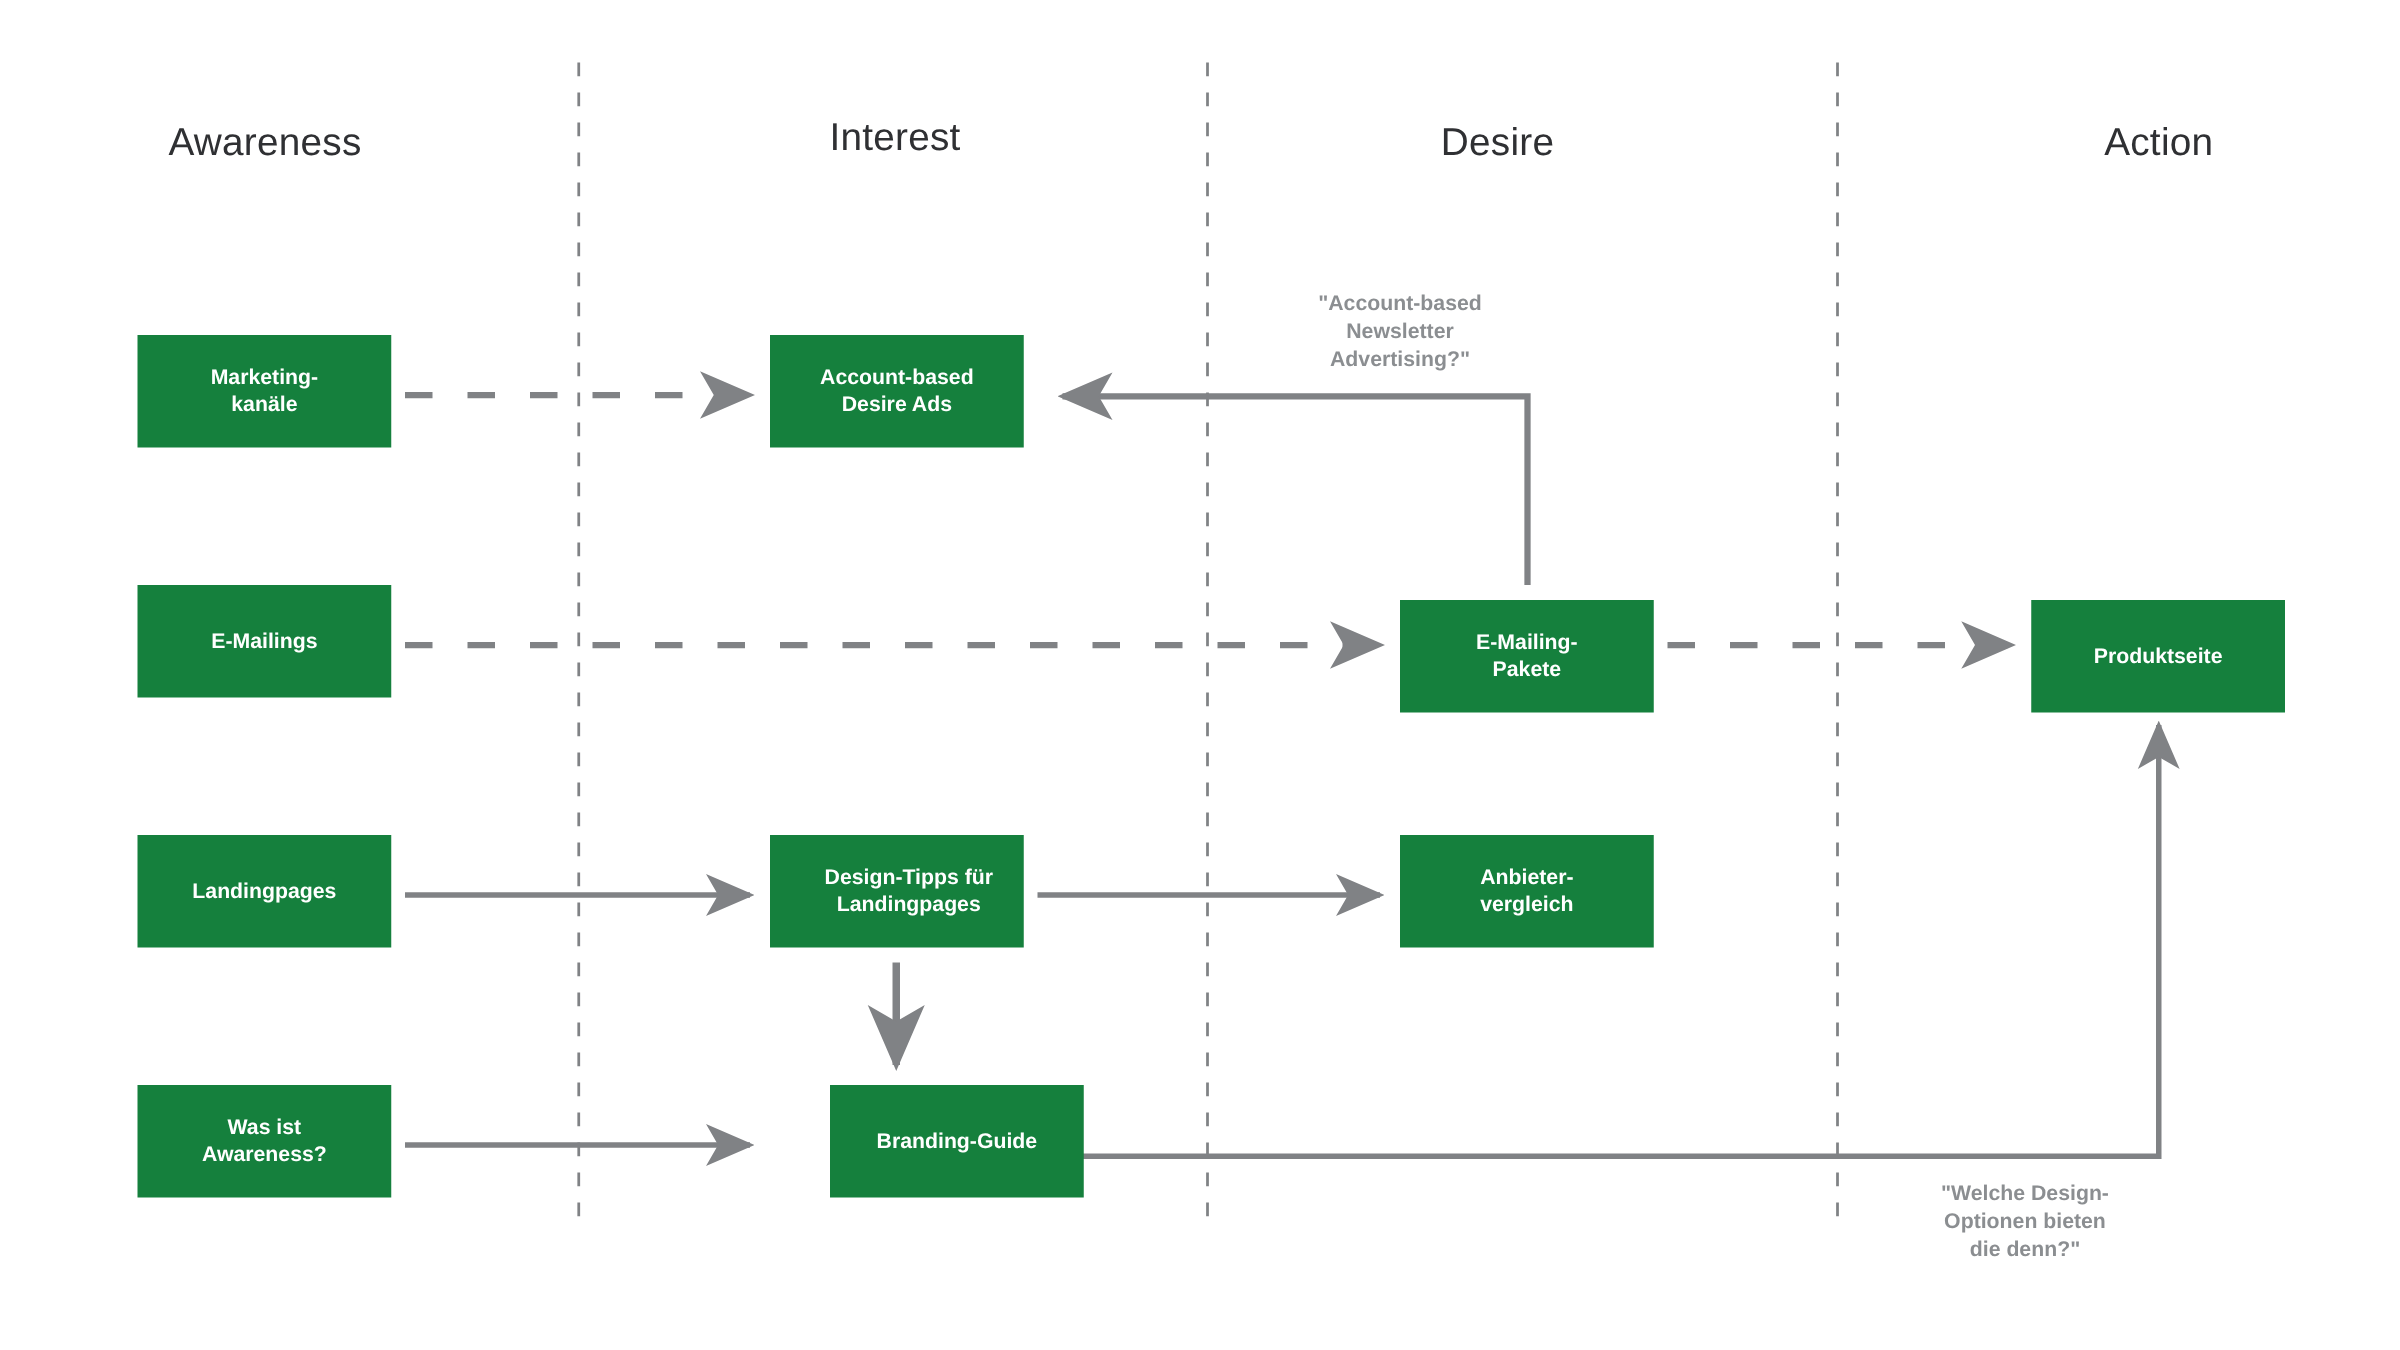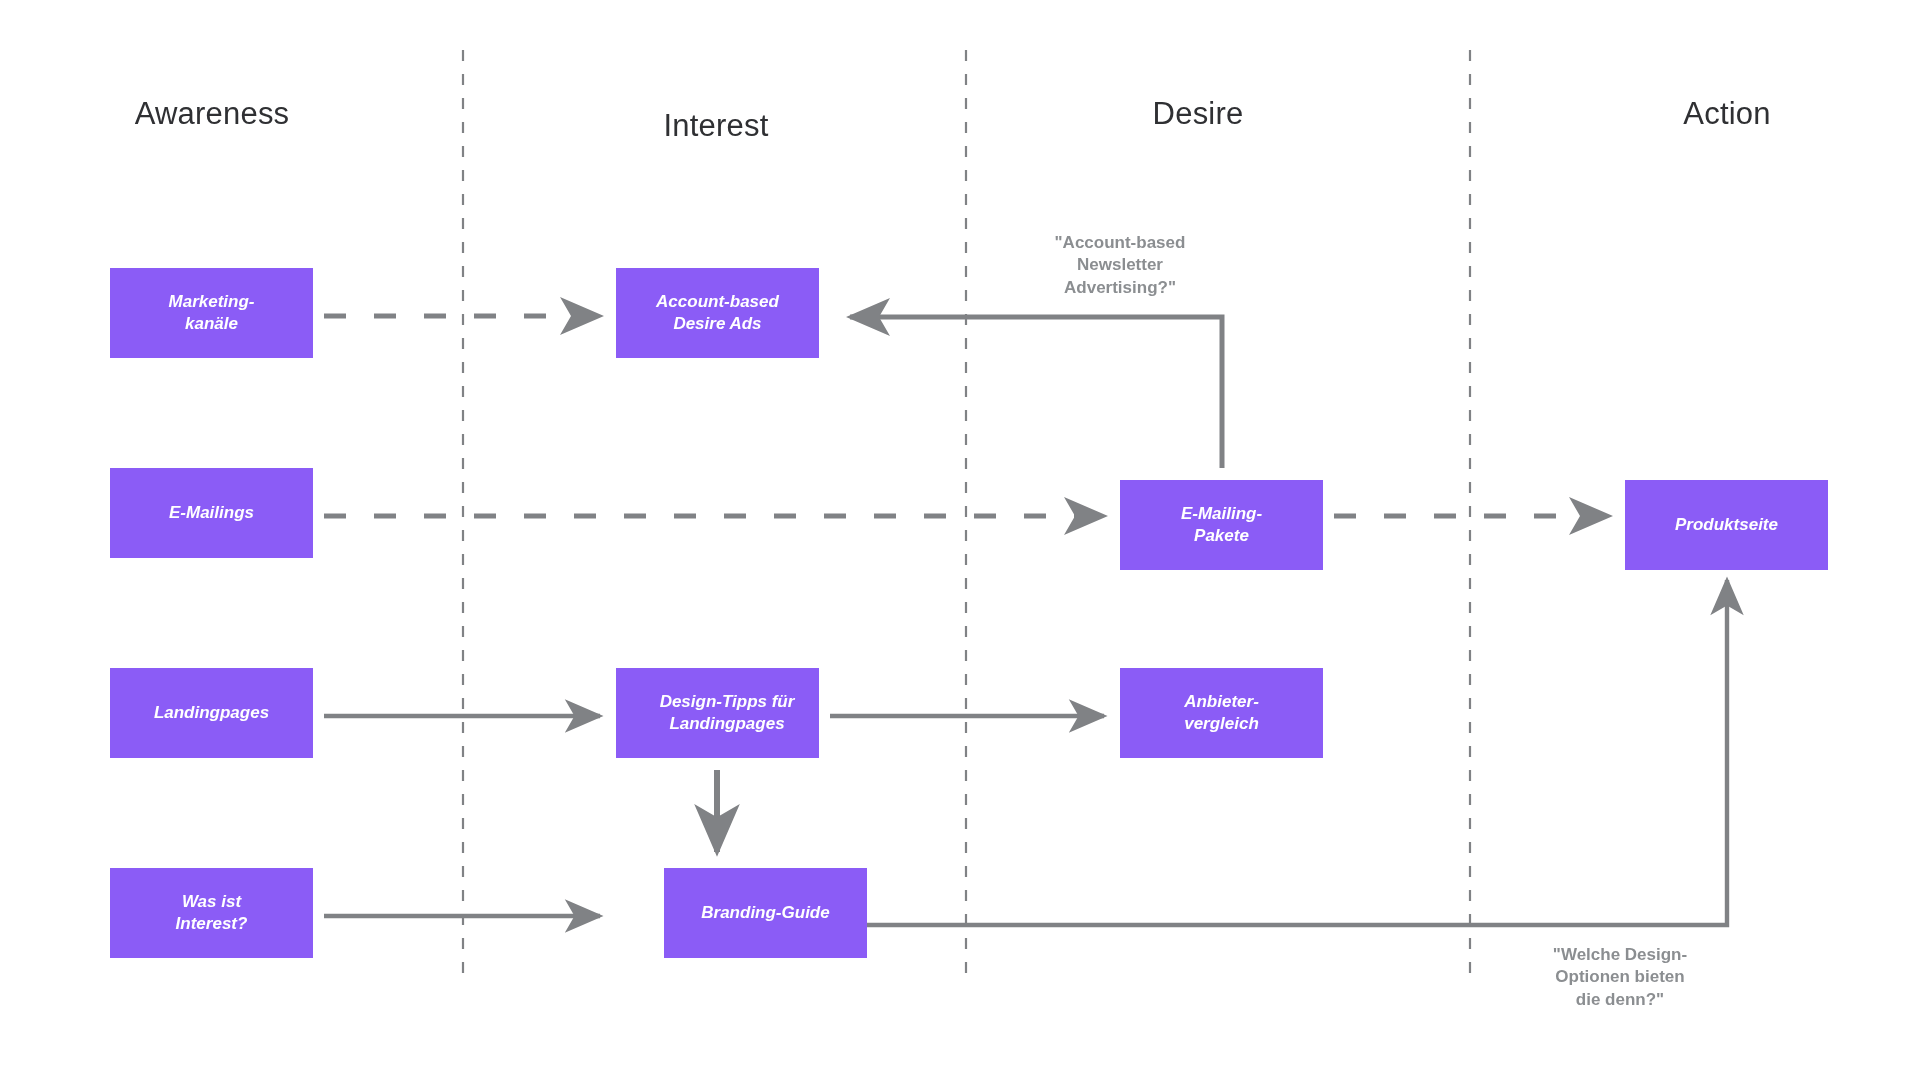--- a/index.html
+++ b/index.html
@@ -30,33 +30,32 @@
     position: absolute;
     font-size: 31px;
     font-weight: 400;
     color: #2f3033;
     letter-spacing: 0.2px;
     white-space: nowrap;
     transform: translateX(-50%);
   }
   .node {
     position: absolute;
-    background: #8b5cf6;
+    background: #15803d;
     color: #ffffff;
     font-size: 17px;
     font-weight: 700;
     line-height: 1.32;
     text-align: center;
     display: flex;
     align-items: center;
     justify-content: center;
     box-sizing: border-box;
     padding: 4px 8px;
     white-space: pre-line;
-    font-style: italic;
   }
   .annotation {
     position: absolute;
     font-size: 17px;
     font-weight: 700;
     line-height: 1.32;
     color: #8b8e91;
     text-align: center;
     white-space: pre-line;
     transform: translateX(-50%);
@@ -95,39 +94,39 @@
 
       <line x1="717" y1="770" x2="717" y2="852" stroke="#808285" stroke-width="6" marker-end="url(#arrowhead)"></line>
 
       <line x1="324" y1="916" x2="600" y2="916" stroke="#808285" stroke-width="4.4" marker-end="url(#arrowhead)"></line>
 
       <path d="M830,925 L1727,925 L1727,580" fill="none" stroke="#808285" stroke-width="4.4" marker-end="url(#arrowhead)"></path>
     </g>
   </svg>
 
   <div class="col-header" style="left:212px; top:96px;">Awareness</div>
-  <div class="col-header" style="left:716px; top:108px;text-align:center;">Interest</div>
+  <div class="col-header" style="left:716px; top:92px;text-align:center;">Interest</div>
   <div class="col-header" style="left:1162px; top:96px;margin-left:36px;">Desire</div>
   <div class="col-header" style="left:1727px; top:96px;">Action</div>
 
   <div class="node" style="left:110px; top:268px; width:203px; height:90px;">Marketing-
 kanäle</div>
   <div class="node" style="left:616px; top:268px; width:203px; height:90px;">Account-based
 Desire Ads</div>
   <div class="node" style="left:110px; top:468px; width:203px; height:90px;">E-Mailings</div>
   <div class="node" style="left:1120px; top:468px; width:203px; height:90px;margin-top:12px;">E-Mailing-
 Pakete</div>
   <div class="node" style="left:1625px; top:480px; width:203px; height:90px;">Produktseite</div>
   <div class="node" style="left:110px; top:668px; width:203px; height:90px;">Landingpages</div>
   <div class="node" style="left:616px; top:668px; width:203px; height:90px;padding-left:27px;">Design-Tipps für
 Landingpages</div>
   <div class="node" style="left:1120px; top:668px; width:203px; height:90px;">Anbieter-
 vergleich</div>
   <div class="node" style="left:110px; top:868px; width:203px; height:90px;">Was ist
-Interest?</div>
+Awareness?</div>
   <div class="node" style="left:616px; top:868px; width:203px; height:90px;margin-left:48px;">Branding-Guide</div>
 
   <div class="annotation" style="left:1120px; top:232px; width:330px;">"Account-based
 Newsletter
 Advertising?"</div>
   <div class="annotation" style="left:1620px; top:944px; width:330px;">"Welche Design-
 Optionen bieten
 die denn?"</div>
 
 </div>

